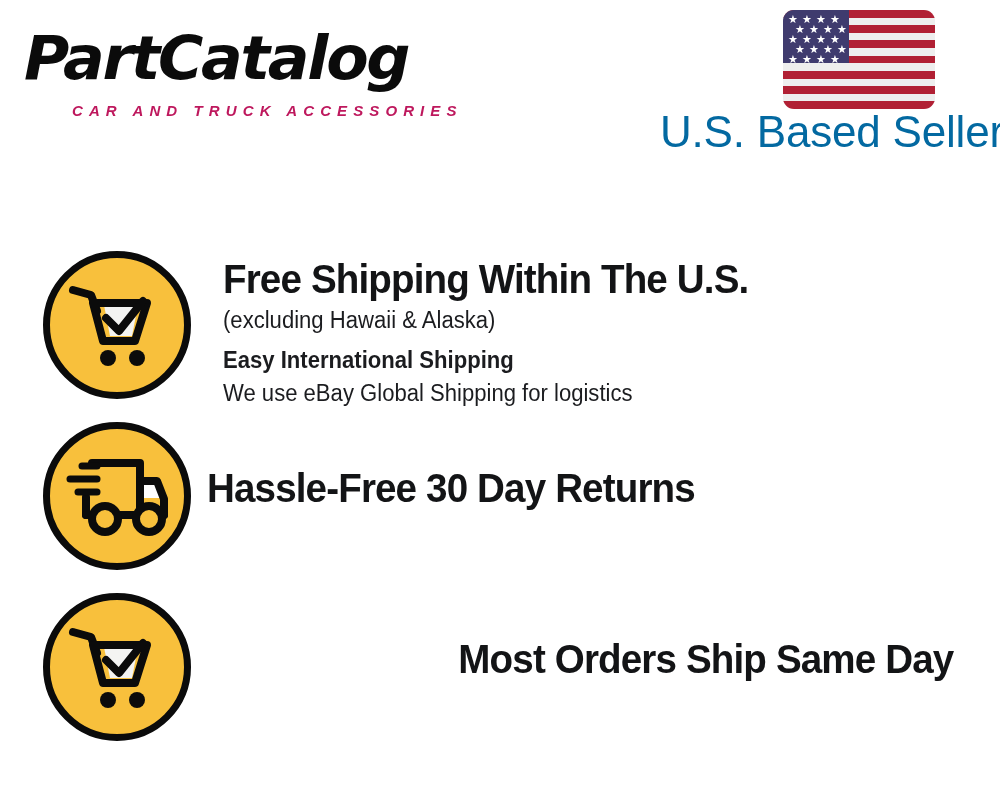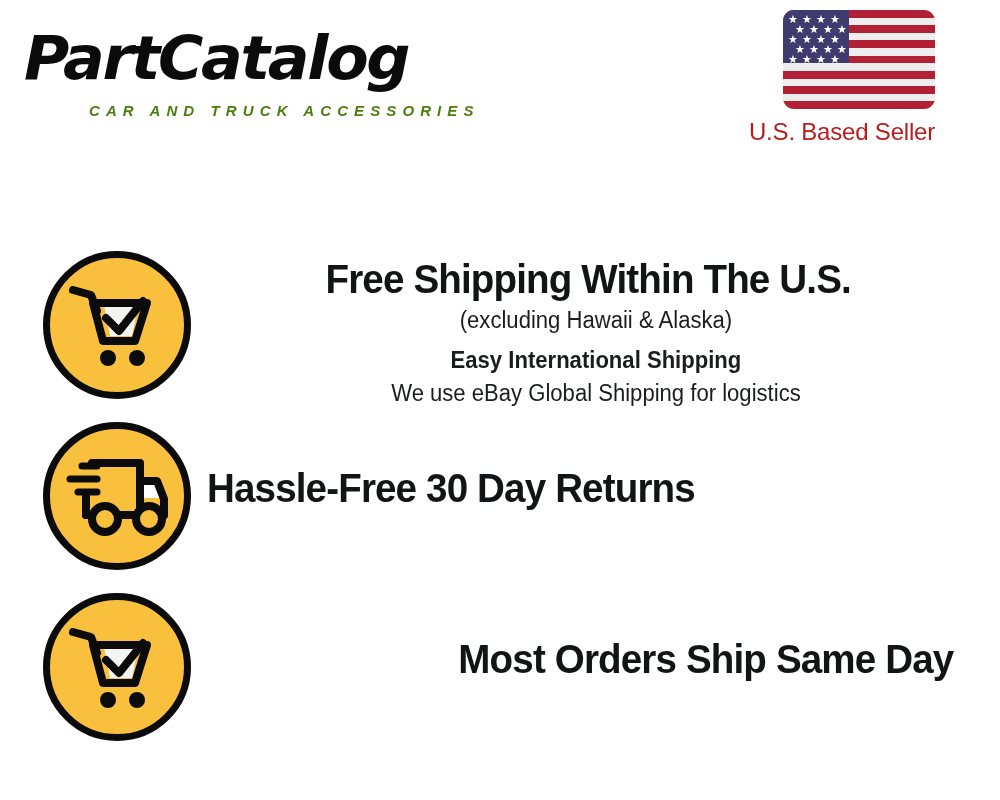--- a/index.html
+++ b/index.html
@@ -42,29 +42,29 @@
     font-size: 60px;
     line-height: 72px;
     letter-spacing: -2.2px;
     color: #0b0b0b;
     white-space: nowrap;
     transform: scaleX(1.03);
     transform-origin: left center;
   }
   .brand-tagline {
     position: absolute;
-    left: 65px;
+    left: 48px;
     top: 80px;
     font-family: "Liberation Sans", sans-serif;
     font-weight: bold;
     font-style: italic;
     font-size: 15px;
     line-height: 17px;
     letter-spacing: 6.1px;
-    color: #4d7c0f;
+    color: #be185d;
     white-space: nowrap;
   }
 
   .seller-block {
     position: absolute;
     right: 15px;
     top: 10px;
     width: 275px;
     text-align: right;
   }
@@ -97,43 +97,43 @@
     position: absolute;
     color: #ffffff;
     font-size: 11px;
     line-height: 11px;
     font-family: "DejaVu Sans", sans-serif;
   }
   .seller-label {
     display: block;
     margin-top: 4px;
     font-family: "Liberation Sans", sans-serif;
-    font-size: 24px;
+    font-size: 44px;
     line-height: 38px;
     font-weight: normal;
-    color: #b91c1c;
+    color: #0369a1;
     white-space: nowrap;
     letter-spacing: -0.2px;
   }
 
   
   .features {
     position: absolute;
     left: 0;
     top: 240px;
     width: 1000px;
   }
   .feature-row {
     position: absolute;
     left: 0;
     width: 1000px;
     display: flex;
     align-items: flex-start;
   }
-  .feature-row.row-1 { top: 11px; text-align: center; }
+  .feature-row.row-1 { top: 11px; }
   .feature-row.row-2 { top: 182px; }
   .feature-row.row-3 { top: 353px; text-align: right; }
 
   .badge {
     flex: 0 0 auto;
     width: 148px;
     height: 148px;
     margin-left: 43px;
     border-radius: 50%;
     background: #f8c03c;

